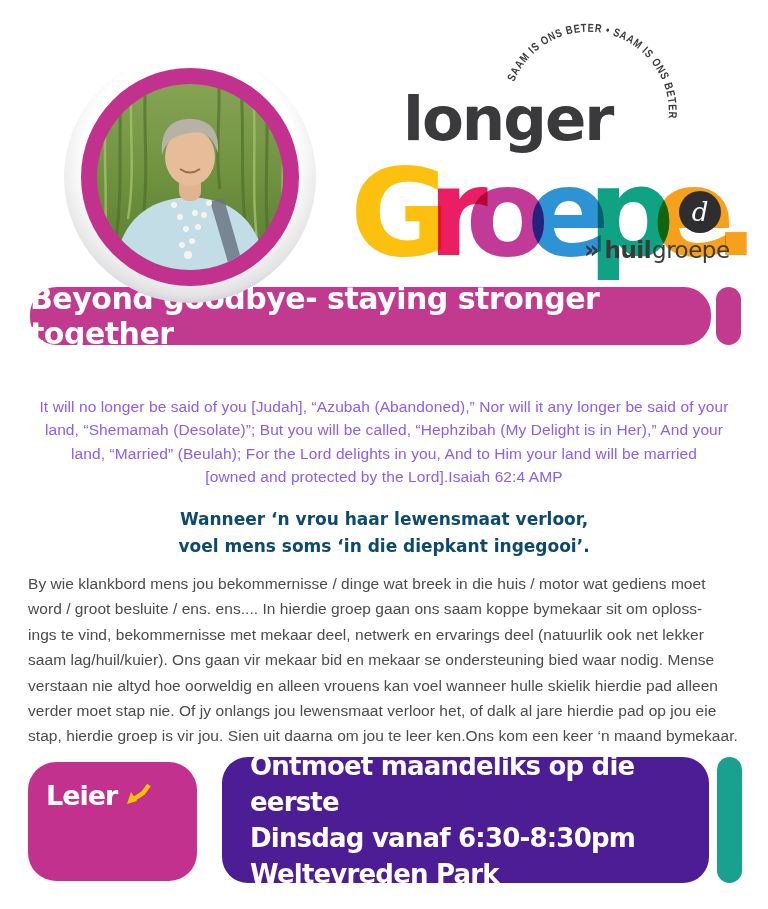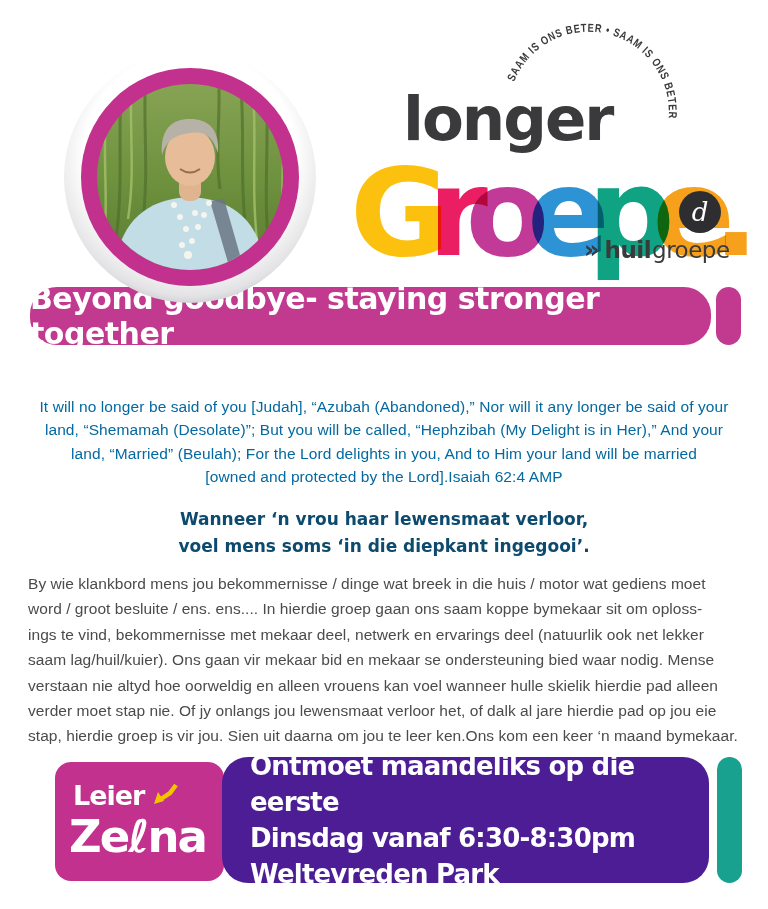--- a/index.html
+++ b/index.html
@@ -43,33 +43,33 @@
     display:flex;align-items:center;justify-content:center;z-index:2;
   }
   .banner span{
     color:#ffffff;font-family:"DejaVu Sans",sans-serif;font-weight:700;font-size:30px;
     letter-spacing:-0.5px;
   }
   .side-pill-top{position:absolute;left:716px;top:287px;width:25px;height:58px;border-radius:13px;z-index:2;}
   
   .verse{
     position:absolute;left:29px;top:395px;width:710px;text-align:center;white-space:pre-line;
-    color:#0369a1;font-size:15.5px;line-height:23.4px;letter-spacing:0.1px;
+    color:#8b5cf6;font-size:15.5px;line-height:23.4px;letter-spacing:0.1px;
   }
   .afr-heading{
     position:absolute;left:29px;top:506px;width:710px;text-align:center;white-space:pre-line;
     color:#0c4a6e;font-family:"DejaVu Sans",sans-serif;font-weight:700;font-size:17px;line-height:26.5px;
   }
   .afr-body{
     position:absolute;left:28px;top:571px;width:712px;text-align:left;white-space:pre-line;
     color:#4b4b4d;font-size:15.5px;line-height:25.4px;letter-spacing:0.05px;
   }
   
   .leader-box{
-    position:absolute;left:55px;top:762px;width:169px;height:119px;border-radius:16px;
+    position:absolute;left:28px;top:762px;width:169px;height:119px;border-radius:28px;
     color:#ffffff;z-index:1;
   }
   .leier-row{position:absolute;left:18px;top:20px;display:flex;align-items:flex-start;gap:8px;}
   .leier-row .leier{
     font-family:"DejaVu Sans",sans-serif;font-weight:700;font-size:27px;line-height:1;letter-spacing:-1px;
   }
   .zelna{
     position:absolute;left:14px;top:52px;font-family:"DejaVu Sans",sans-serif;font-weight:700;
     font-size:45px;line-height:1;letter-spacing:-2px;
   }
@@ -193,21 +193,20 @@
 stap, hierdie groep is vir jou. Sien uit daarna om jou te leer ken.Ons kom een keer ‘n maand bymekaar.</div>
 
   <div class="leader-box" style="background:#c2318e">
     <div class="leier-row">
       <span class="leier">Leier</span>
       <svg width="26" height="26" viewBox="0 0 26 26">
         <polyline points="24,3 18,11 9,17" fill="none" stroke="#f2c400" stroke-width="4.5"></polyline>
         <polygon points="2,22 12,19 6,10" fill="#f2c400"></polygon>
       </svg>
     </div>
-    <div class="zelna">Zeℓna</div>
   </div>
 
   <div class="info-box" style="background:#4c1d95">
     <span>Ontmoet maandeliks op die eerste
 Dinsdag vanaf 6:30-8:30pm
 Weltevreden Park</span>
   </div>
   <div class="side-pill-bottom" style="background:#18a18e"></div>
 
 </div>

